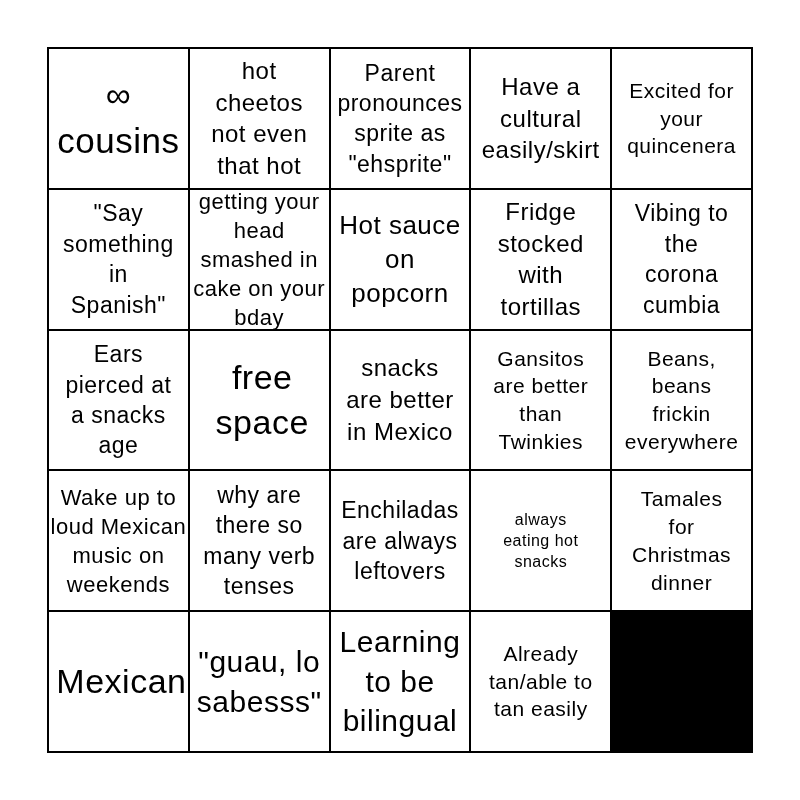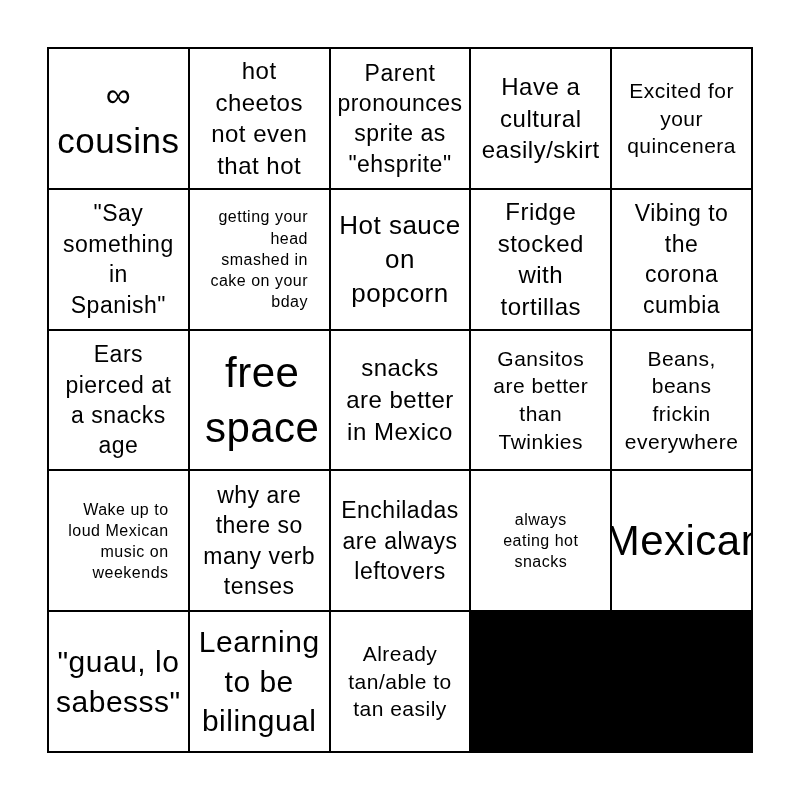--- a/index.html
+++ b/index.html
@@ -35,30 +35,30 @@
     align-items: center;
     justify-content: center;
     text-align: center;
     white-space: pre-line;
     line-height: 1.32;
     letter-spacing: 0.5px;
     overflow: hidden;
     padding: 1px;
     color: #000000;
   }
-  .fs18 { font-size: 16px; text-align: right; }
+  .fs18 { font-size: 22px; }
   .fs21 { font-size: 21px; }
   .fs22 { font-size: 21px; }
   .fs23 { font-size: 23px; }
   .fs24 { font-size: 24px; }
   .fs25 { font-size: 16px; }
   .fs26 { font-size: 26px; }
   .fs30 { font-size: 30px; }
   .fs35 { font-size: 35px; }
-  .fs42 { font-size: 42px; padding-left: 7px; }
+  .fs42 { font-size: 34px; padding-left: 7px; }
 </style>
 </head>
 <body>
 
 <div class="page">
   <div class="bingo-grid">
     <div class="cell fs35">∞
 cousins</div>
     <div class="cell fs24">hot
 cheetos
@@ -122,20 +122,24 @@
 there so
 many verb
 tenses</div>
     <div class="cell fs23">Enchiladas
 are always
 leftovers</div>
     <div class="cell fs25">always
 eating hot
 snacks</div>
 
+    <div class="cell fs21">Tamales
+for
+Christmas
+dinner</div>
     <div class="cell fs42">Mexican</div>
     <div class="cell fs30">"guau, lo
 sabesss"</div>
     <div class="cell fs30">Learning
 to be
 bilingual</div>
     <div class="cell fs22">Already
 tan/able to
 tan easily</div>
   </div>

